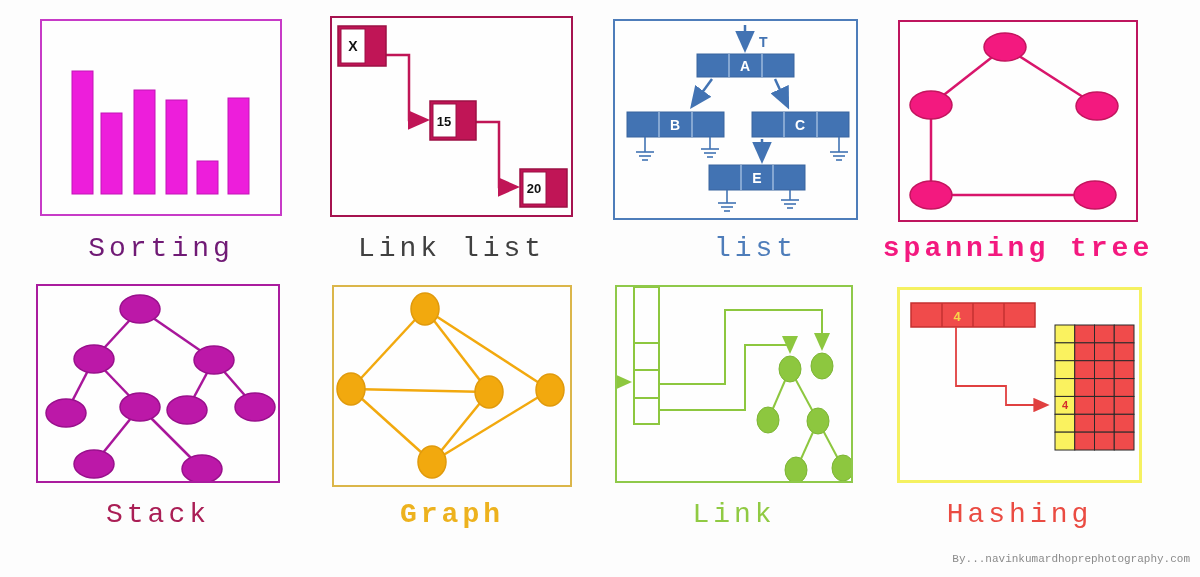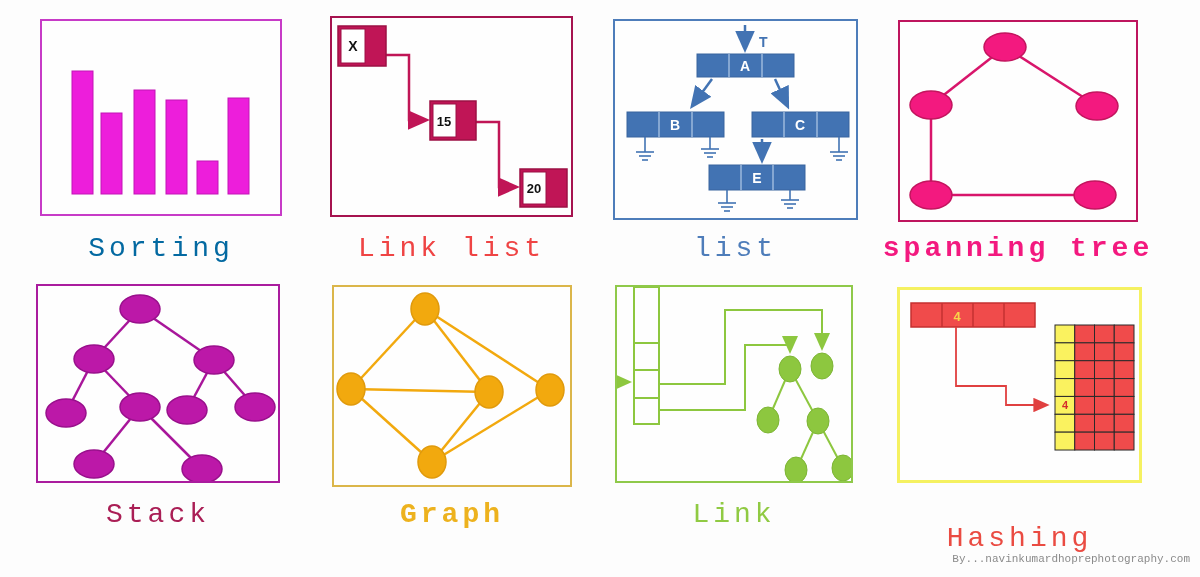--- a/index.html
+++ b/index.html
@@ -26,21 +26,21 @@
         <g id="sorting-bars">
             <rect x="30" y="50" width="21" height="123" fill="#ed1edb" stroke="#c214b5" stroke-width="1"></rect>
             <rect x="59" y="92" width="21" height="81" fill="#ed1edb" stroke="#c214b5" stroke-width="1"></rect>
             <rect x="92" y="69" width="21" height="104" fill="#ed1edb" stroke="#c214b5" stroke-width="1"></rect>
             <rect x="124" y="79" width="21" height="94" fill="#ed1edb" stroke="#c214b5" stroke-width="1"></rect>
             <rect x="155" y="140" width="21" height="33" fill="#ed1edb" stroke="#c214b5" stroke-width="1"></rect>
             <rect x="186" y="77" width="21" height="96" fill="#ed1edb" stroke="#c214b5" stroke-width="1"></rect>
           </g>
       </svg>
     </div>
-    <div class="plabel" style="left:40px;top:233px;width:242px;color:#0369a1;">Sorting</div>
+    <div class="plabel" style="left:40px;top:233px;width:242px;color:#701a75;">Sorting</div>
   </div>
 
   <div class="panel">
     <div class="box" style="left:330px;top:16px;width:243px;height:201px;border:2px solid #a6134f;">
       <svg width="239" height="197" viewBox="0 0 239 197">
         <defs>
           <marker id="m-crim" markerWidth="9" markerHeight="8" refX="7" refY="4" orient="auto">
             <path d="M0,0 L9,4 L0,8 z" fill="#c01556"></path>
           </marker>
         </defs>
@@ -58,21 +58,21 @@
           <rect x="101" y="86" width="23" height="33" fill="#ffffff" stroke="#9c1144" stroke-width="1"></rect>
           <text x="112" y="108" font-size="13" fill="#111" text-anchor="middle">15</text>
         </g>
         <g>
           <rect x="188" y="151" width="47" height="38" fill="#c01556" stroke="#9c1144" stroke-width="1.5"></rect>
           <rect x="191" y="154" width="23" height="32" fill="#ffffff" stroke="#9c1144" stroke-width="1"></rect>
           <text x="202" y="175" font-size="13" fill="#111" text-anchor="middle">20</text>
         </g>
       </svg>
     </div>
-    <div class="plabel" style="left:330px;top:233px;width:243px;color:#ef4444;text-align:center;">Link list</div>
+    <div class="plabel" style="left:330px;top:233px;width:243px;color:#404040;text-align:center;">Link list</div>
   </div>
 
   <div class="panel">
     <div class="box" style="left:613px;top:19px;width:245px;height:201px;border:2px solid #4e7dba;">
       <svg width="241" height="197" viewBox="0 0 241 197">
         <defs>
           <marker id="m-blue" markerWidth="9" markerHeight="8" refX="7" refY="4" orient="auto">
             <path d="M0,0 L9,4 L0,8 z" fill="#4273b3"></path>
           </marker>
         </defs>
@@ -136,21 +136,21 @@
           </g>
           <g>
             <line x1="175" y1="169" x2="175" y2="179"></line>
               <line x1="166" y1="179" x2="184" y2="179"></line>
             <line x1="169" y1="183" x2="181" y2="183"></line>
               <line x1="172" y1="187" x2="178" y2="187"></line>
           </g>
         </g>
       </svg>
     </div>
-    <div class="plabel" style="left:613px;top:233px;width:245px;color:#4e7dba;">list</div>
+    <div class="plabel" style="left:633px;top:233px;width:245px;color:#4e7dba;">list</div>
   </div>
 
   <div class="panel">
     <div class="box" style="left:898px;top:20px;width:240px;height:202px;border:2px solid #be155e;">
       <svg width="236" height="198" viewBox="0 0 236 198">
         <g stroke="#d8156b" stroke-width="2.5">
           <line x1="105" y1="25" x2="31" y2="83"></line>
           <line x1="105" y1="25" x2="197" y2="84"></line>
           <line x1="31" y1="83" x2="31" y2="173"></line>
           <line x1="31" y1="173" x2="195" y2="173"></line>
@@ -300,17 +300,17 @@
             <rect x="194.5" y="124.3" width="19.75" height="17.86" fill="#f04b4b" stroke="#2a2a2a" stroke-width="1"></rect>
             <rect x="214.25" y="124.3" width="19.75" height="17.86" fill="#f04b4b" stroke="#2a2a2a" stroke-width="1"></rect>
             <rect x="155" y="142.16" width="19.75" height="17.86" fill="#faf25f" stroke="#2a2a2a" stroke-width="1"></rect>
             <rect x="174.75" y="142.16" width="19.75" height="17.86" fill="#f04b4b" stroke="#2a2a2a" stroke-width="1"></rect>
             <rect x="194.5" y="142.16" width="19.75" height="17.86" fill="#f04b4b" stroke="#2a2a2a" stroke-width="1"></rect>
             <rect x="214.25" y="142.16" width="19.75" height="17.86" fill="#f04b4b" stroke="#2a2a2a" stroke-width="1"></rect>
           </g>
         <text x="165" y="119" font-size="11" fill="#d42b2b" text-anchor="middle">4</text>
       </svg>
     </div>
-    <div class="plabel" style="left:897px;top:499px;width:245px;color:#ea4b42;margin-top:24px;">Hashing</div>
+    <div class="plabel" style="left:897px;top:499px;width:245px;color:#ea4b42;">Hashing</div>
   </div>
 
   <div class="watermark">By...navinkumardhoprephotography.com</div>
 </div>
 
 </body></html>

